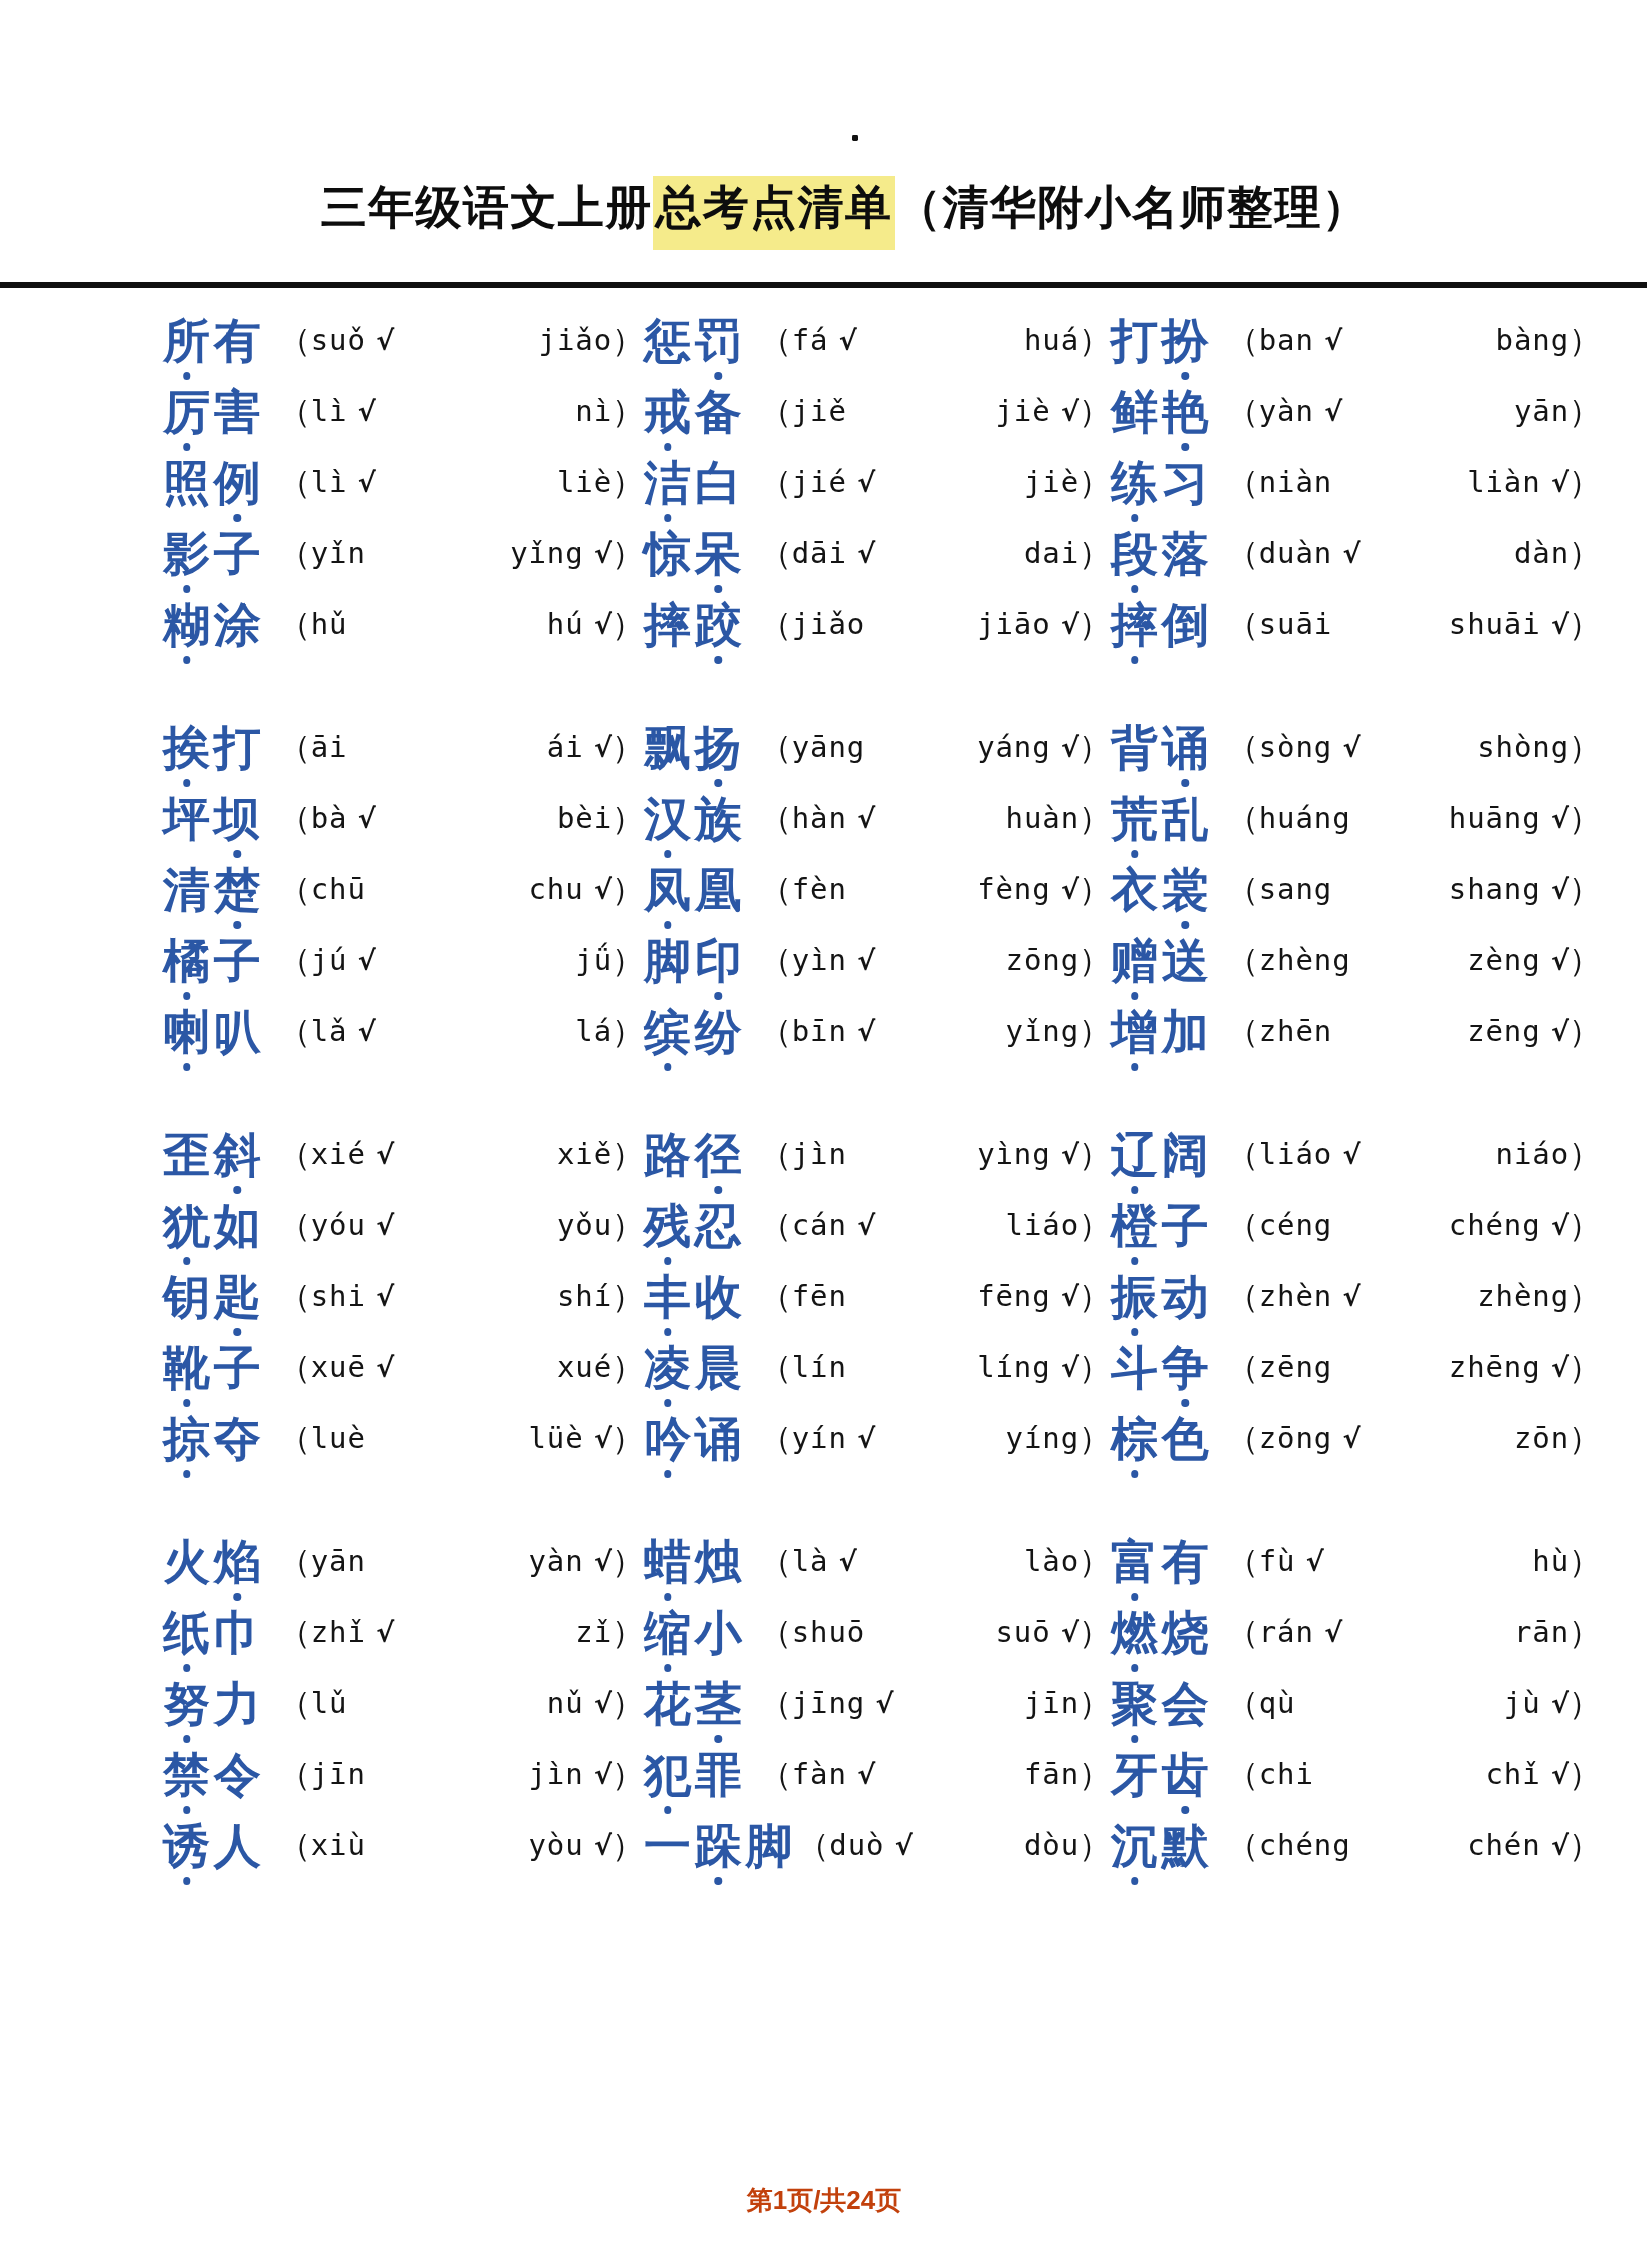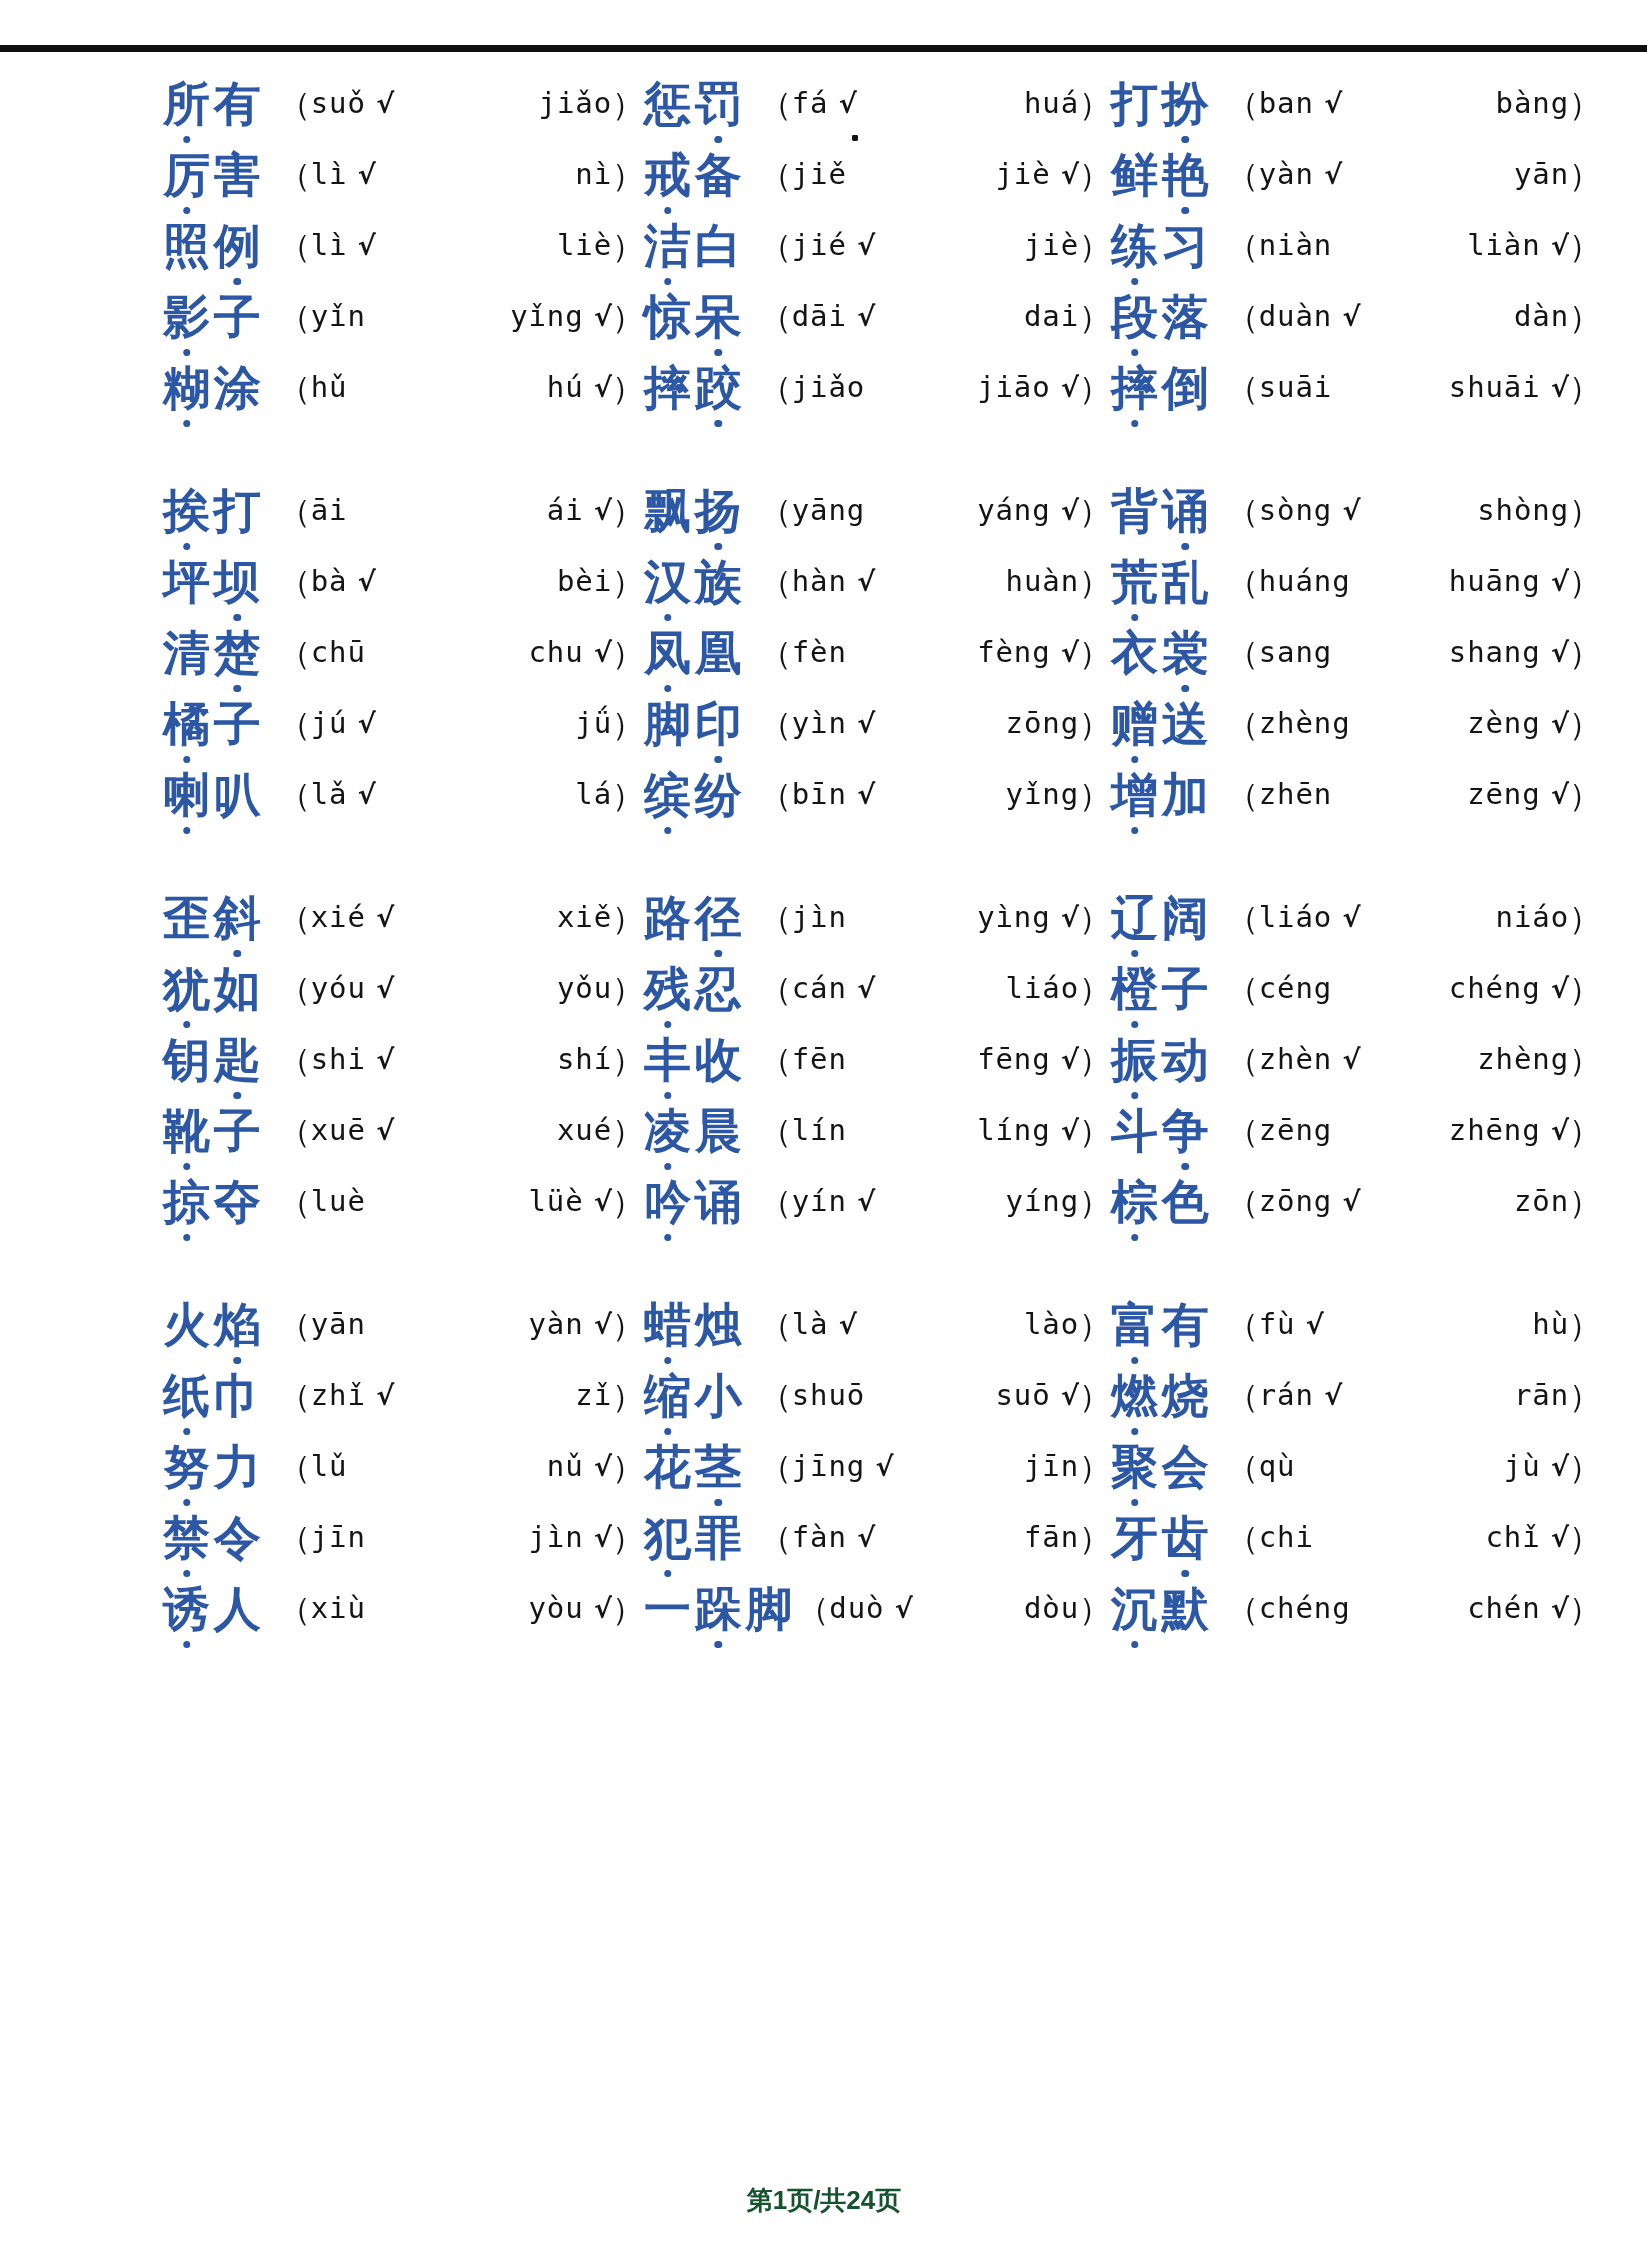--- a/index.html
+++ b/index.html
@@ -118,29 +118,30 @@
     font-family:"DejaVu Sans", sans-serif;
   }
   .footer{
     position:absolute;
     bottom:43px;
     left:0;
     width:100%;
     text-align:center;
     font-size:26px;
     font-weight:bold;
-    color:#14532d;
+    color:#c2410c;
   }
 </style>
 </head>
 <body>
 
 <div class="page">
   <div class="top-dot"></div>
 
+  <h1 class="title"><span>三年级语文上册</span><span class="hl">总考点清单</span><span>（清华附小名师整理）</span></h1>
 
   <div class="rule"></div>
 
 
   <div id="groups">
       <div class="group">
         <div class="entry">
           <span class="word">
             <span class="char dotted">所</span>
             <span class="char">有</span>

